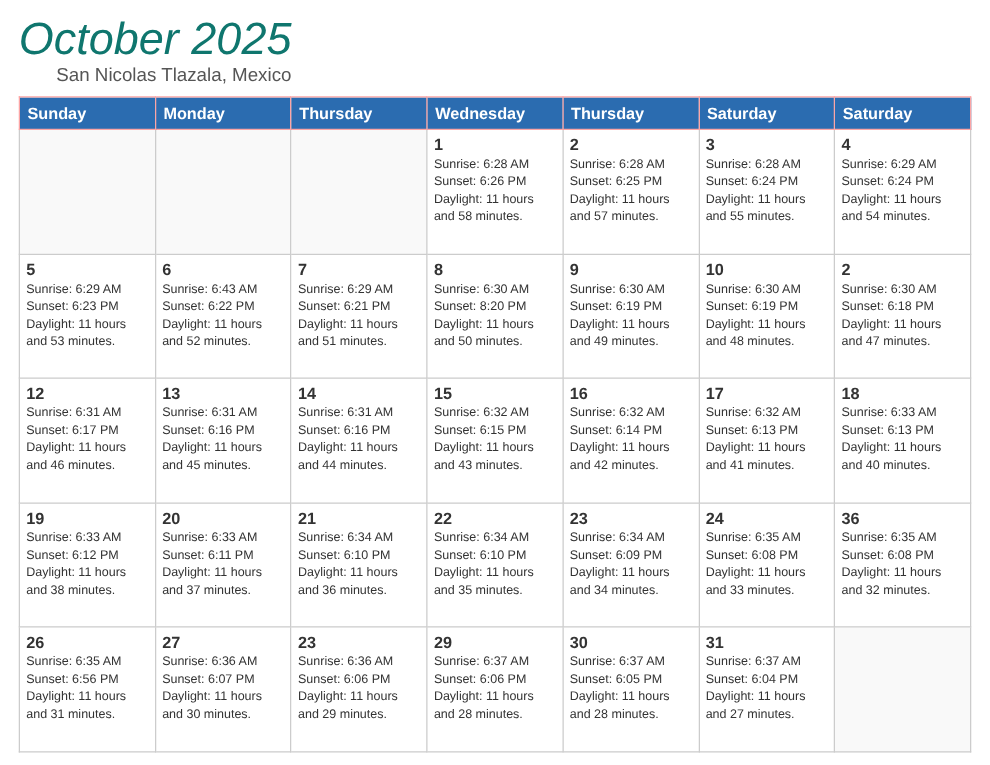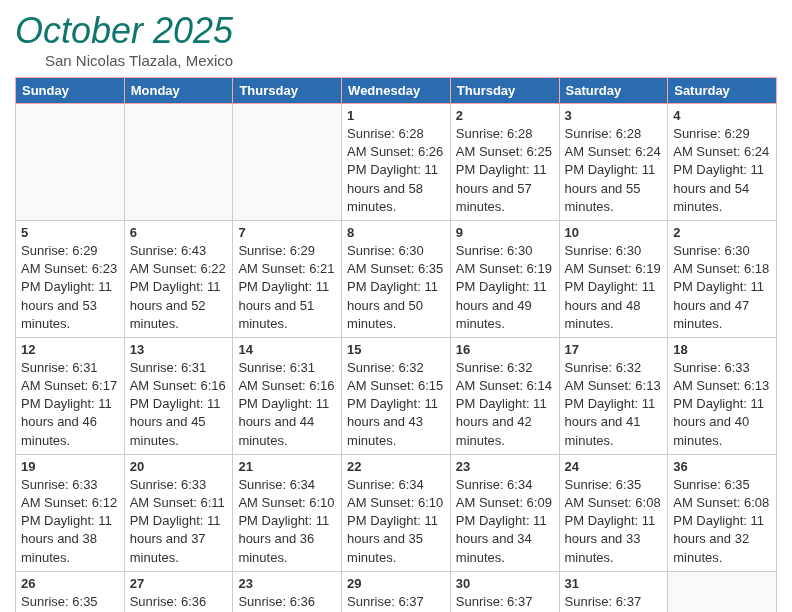--- a/index.html
+++ b/index.html
@@ -81,21 +81,21 @@
     .calendar td.empty {
       background: #f9f9f9;
     }
     .day-number {
       font-size: 13px;
       font-weight: bold;
       margin-bottom: 2px;
       display: block;
     }
     .day-info {
-      font-size: 13px;
+      font-size: 10px;
       line-height: 1.4;
       color: #333;
     }
   </style>
 </head>
 <body>
 
 <div class="page">
   <div class="header">
     <div class="title-block">
@@ -168,21 +168,21 @@
           <td>
             <span class="day-number">7</span>
             <div class="day-info">Sunrise: 6:29 AM
 Sunset: 6:21 PM
 Daylight: 11 hours
 and 51 minutes.</div>
           </td>
           <td>
             <span class="day-number">8</span>
             <div class="day-info">Sunrise: 6:30 AM
-Sunset: 6:35 PM
+Sunset: 8:20 PM
 Daylight: 11 hours
 and 50 minutes.</div>
           </td>
           <td>
             <span class="day-number">9</span>
             <div class="day-info">Sunrise: 6:30 AM
 Sunset: 6:19 PM
 Daylight: 11 hours
 and 49 minutes.</div>
           </td>

